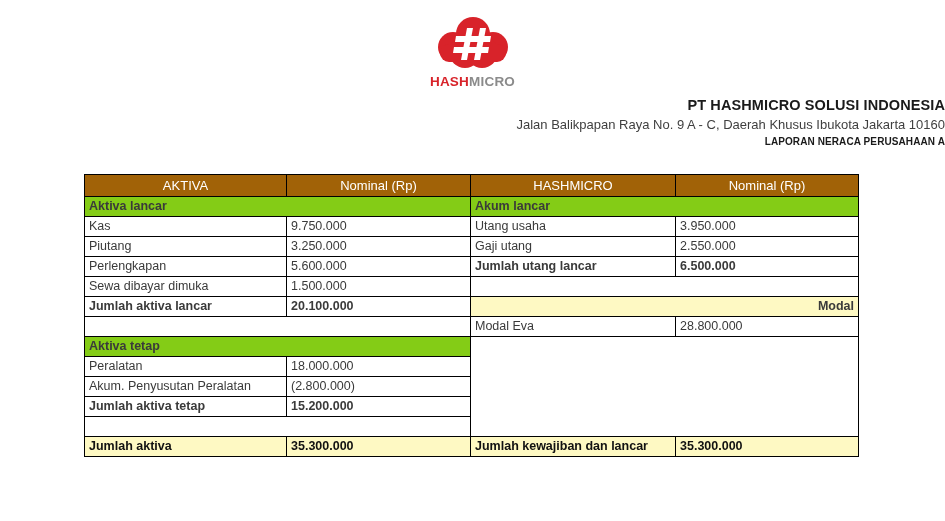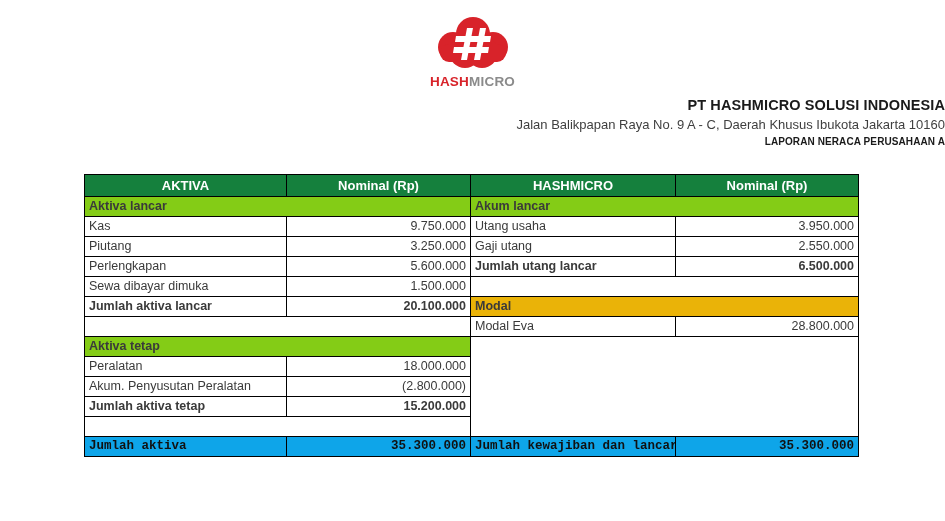--- a/index.html
+++ b/index.html
@@ -85,56 +85,55 @@
   }
 
   
   col.c1 { width: 202px; }
   col.c2 { width: 184px; }
   col.c3 { width: 205px; }
   col.c4 { width: 183px; }
 
   
   tr.hdr td {
-    background: #15803d;
+    background: #a16207;
     color: #ffffff;
-    font-weight: bold;
+    font-weight: normal;
     text-align: center;
     height: 22px;
     font-size: 13px;
     border-color: #000000;
   }
 
   
   td.band {
     background: #84cc16;
     font-weight: bold;
     color: #111111;
   }
   td.section-plain {
-    background: #eab308;
-    font-weight: bold;
-    color: #111111;
+    background: #fef9c3;
+    font-weight: bold;
+    color: #111111;
+    text-align: right;
   }
   td.num {
-    text-align: right;
     font-variant-numeric: tabular-nums;
   }
   td.bold {
     font-weight: bold;
     color: #111111;
   }
   td.blank {
     background: #ffffff;
   }
   tr.total td {
-    background: #0ea5e9;
-    font-weight: bold;
-    color: #111111;
-    font-family: Liberation Mono, monospace;
+    background: #fef9c3;
+    font-weight: bold;
+    color: #111111;
   }
   td.empty-span {
     background: #ffffff;
   }
 </style>
 </head>
 <body>
 
 <div id="page">
 

